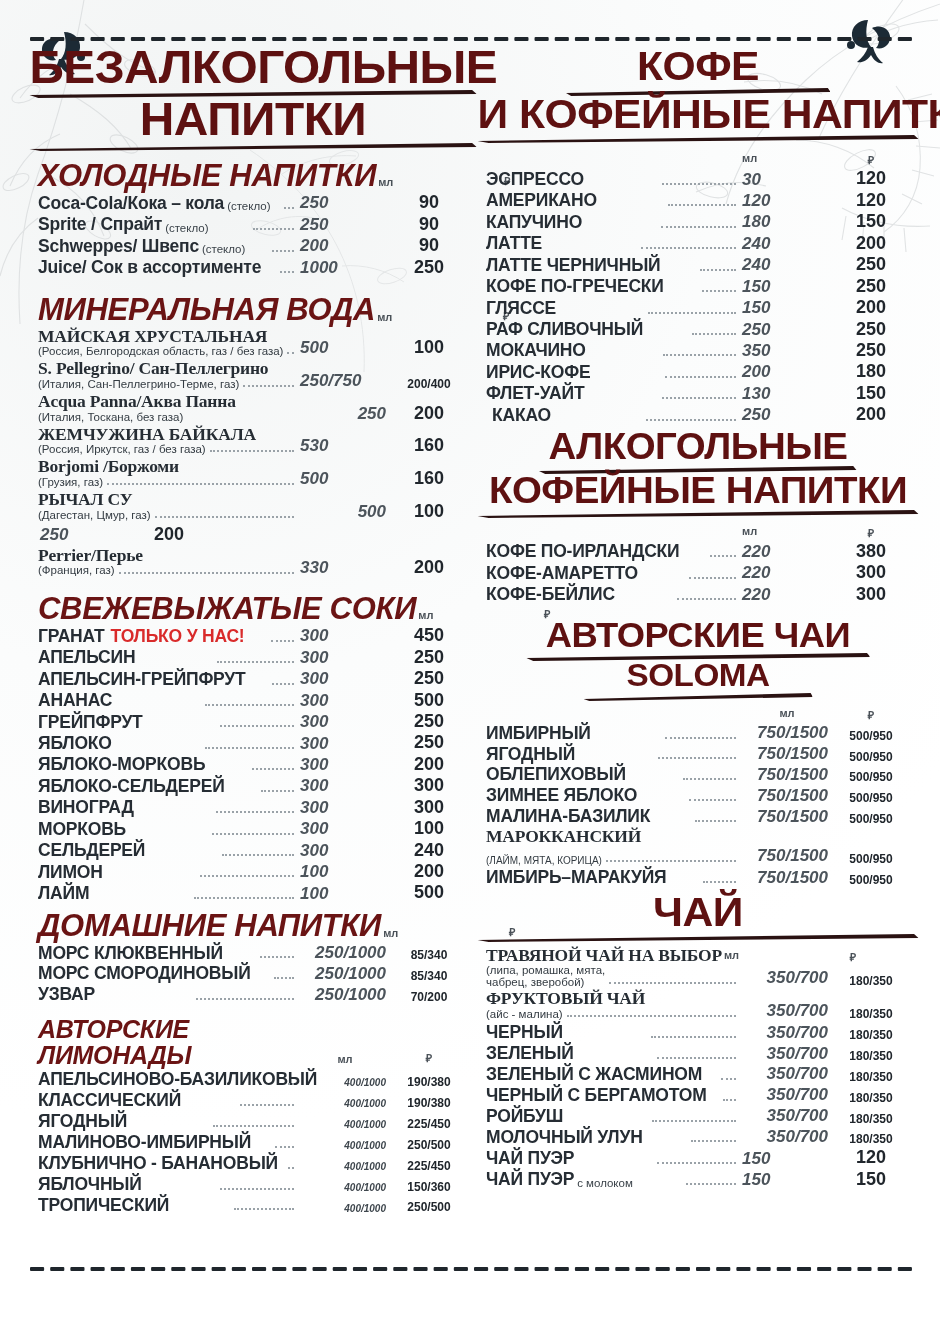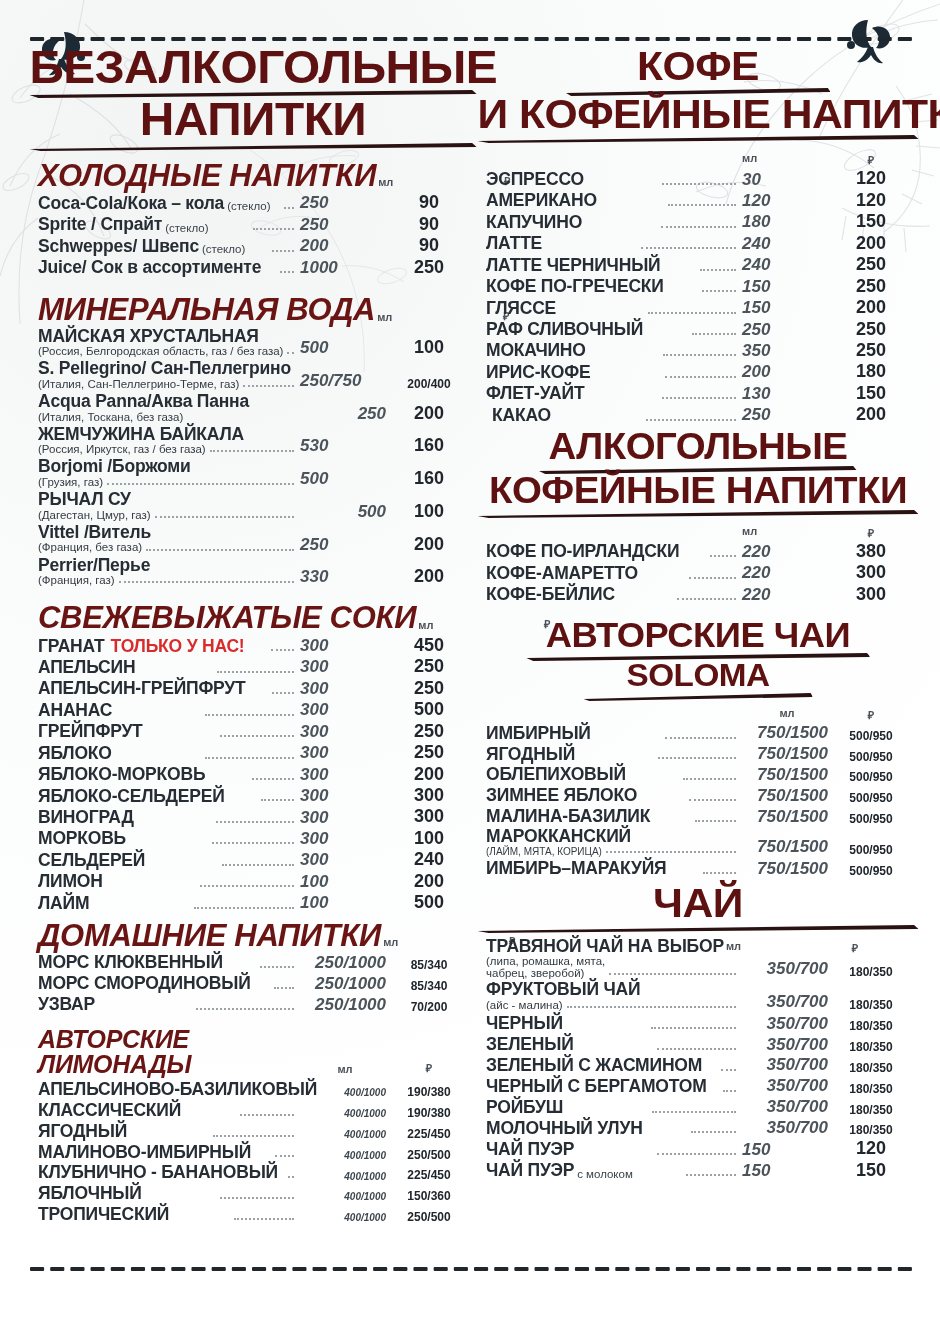--- a/index.html
+++ b/index.html
@@ -102,21 +102,21 @@
   .price {
     width:78px; flex:0 0 78px; text-align:center;
     font-weight:bold; font-size:18px; color:#20262c; white-space:nowrap;
   }
   .price.wide { font-size:12px; }
 
   
   .row2 { display:flex; align-items:flex-end; padding:1px 0; }
   .row2 .txtblk { flex:1 1 auto; min-width:0; }
   .row2 .t1 { font-weight:bold; font-size:17.5px; color:#262d34;
-              letter-spacing:-0.2px; line-height:1.0; white-space:nowrap; }
+              letter-spacing:-0.2px; line-height:1.0; white-space:nowrap;font-family:Liberation Serif, serif; }
   .row2 .t1.caps { text-transform:uppercase; }
   .row2 .t2line { display:flex; align-items:flex-end; }
   .row2 .t2 { font-size:11.5px; color:#333b42; white-space:nowrap; line-height:1.15; }
   .row2 .t2.multi { white-space:normal; }
 </style>
 </head>
 <body>
 
 <div class="page">
 
@@ -407,27 +407,20 @@
             <div class="t1">РЫЧАЛ СУ</div>
             <div class="t2line">
                 <span class="t2">(Дагестан,  Цмур, газ)</span>
                 <span class="leader"></span>
               </div>
           </div>
           <div class="vol right">500</div>
           <div class="price">100</div>
         </div>
         <div class="row2">
-          <div class="txtblk">
-            <div class="t1">Vittel /Витель</div>
-            <div class="t2line">
-                <span class="t2">(Франция, без газа)</span>
-                <span class="leader"></span>
-              </div>
-          </div>
           <div class="vol">250</div>
           <div class="price">200</div>
         </div>
         <div class="row2">
           <div class="txtblk">
             <div class="t1">Perrier/Перье</div>
             <div class="t2line">
                 <span class="t2">(Франция, газ)</span>
                 <span class="leader"></span>
               </div>
@@ -880,21 +873,21 @@
               <span class="nm caps">МАЛИНА-БАЗИЛИК</span>
             </div>
             <div class="leader"></div>
             <div class="vol right">750/1500</div>
             <div class="price wide">500/950</div>
           </div>
         <div class="row2">
           <div class="txtblk">
             <div class="t1 caps">МАРОККАНСКИЙ</div>
             <div class="t2line">
-                <span class="t2" style="font-size:10px;">(ЛАЙМ, МЯТА, КОРИЦА)</span>
+                <span class="t2" style="font-size:10px;margin-top:9px;">(ЛАЙМ, МЯТА, КОРИЦА)</span>
                 <span class="leader"></span>
               </div>
           </div>
           <div class="vol right">750/1500</div>
           <div class="price wide">500/950</div>
         </div>
         <div class="row">
             <div class="name-wrap">
               <span class="nm caps">ИМБИРЬ–МАРАКУЙЯ</span>
             </div>

